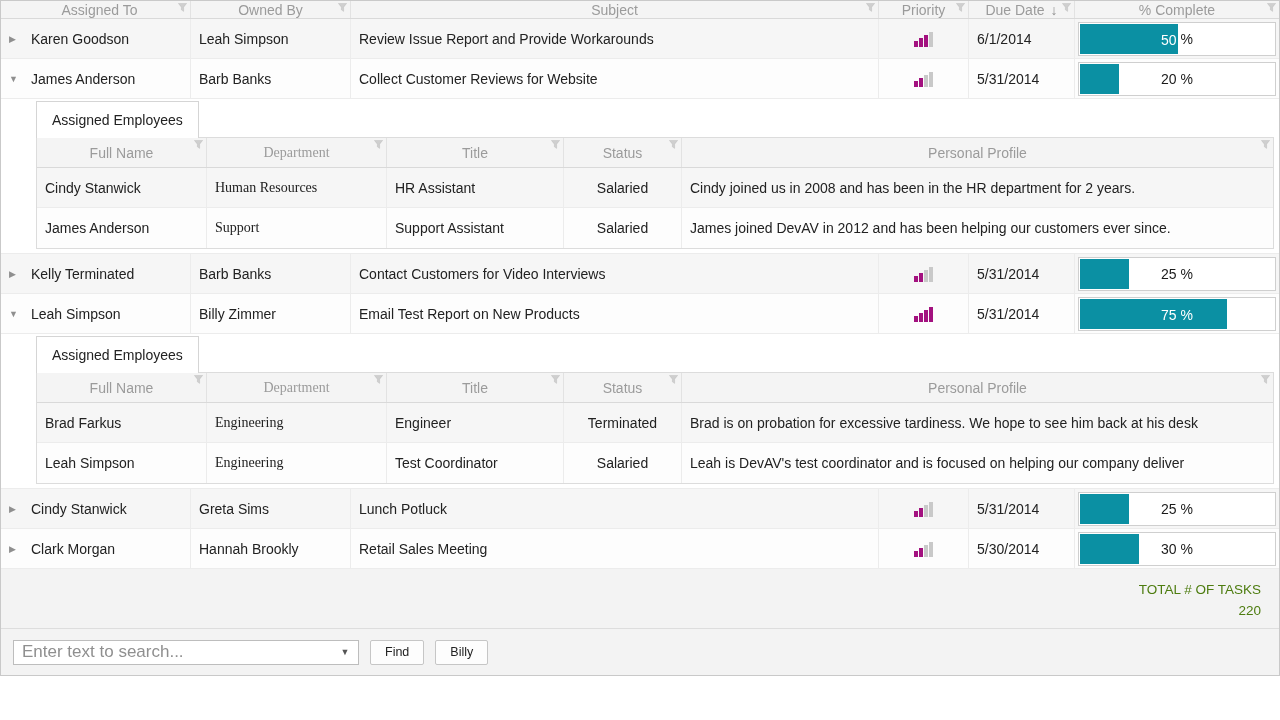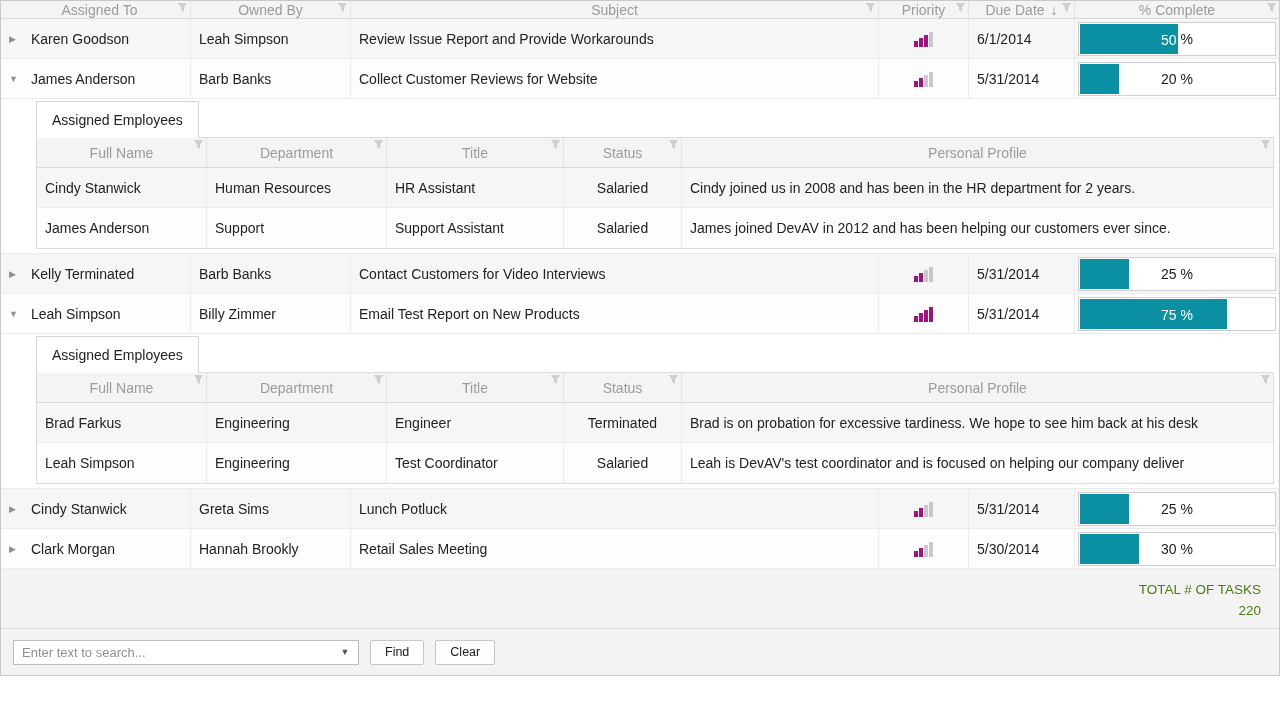--- a/index.html
+++ b/index.html
@@ -37,30 +37,30 @@
   .pfill .ptxt{left:-1px;top:0;}
   
   .detail{background:#fff;padding:0 5px 4px 35px;border-bottom:1px solid #ececec;}
   .tab{display:inline-block;height:36px;line-height:36px;padding:0 15px;margin-top:2px;margin-bottom:-1px;
     border:1px solid #d5d5d5;border-bottom:none;background:#fff;position:relative;z-index:2;color:#222;}
   .subgrid{border:1px solid #dcdcdc;position:relative;z-index:1;box-sizing:border-box;}
   .shrow{display:flex;height:30px;background:#f4f4f4;border-bottom:1px solid #d9d9d9;box-sizing:border-box;}
   .srow{display:flex;height:40px;border-bottom:1px solid #ececec;box-sizing:border-box;background:#fdfdfd;}
   .srow.alt{background:#f6f6f6;}
   .srow:last-child{border-bottom:none;}
-  .s0{width:170px;}.s1{width:180px;}.s2{width:177px;}.s3{width:118px;justify-content:center;}
+  .s0{width:170px;}.s1{width:180px;font-family:Liberation Serif, serif;}.s2{width:177px;}.s3{width:118px;justify-content:center;}
   .s4{flex:1;border-right:none;}
   
   .summary{height:59px;background:#f3f3f3;box-sizing:border-box;text-align:right;
     padding:10px 18px 0 0;font-size:13.5px;color:#4d7c0f;line-height:21px;}
   .searchbar{height:47px;background:#f3f3f3;border-top:1px solid #ddd;display:flex;align-items:center;
     padding:0 12px;gap:11px;box-sizing:border-box;}
   .searchbox{position:relative;width:346px;height:25px;background:#fff;border:1px solid #bdbdbd;
     display:flex;align-items:center;box-sizing:border-box;}
-  .searchbox input{border:none;outline:none;flex:1;padding:0 8px;font-size:13px;color:#444;
+  .searchbox input{border:none;outline:none;flex:1;padding:0 8px;font-size:17px;color:#444;
     font-family:"Liberation Sans",sans-serif;background:transparent;}
   .searchbox input::placeholder{color:#8f8f8f;}
   .dd{width:26px;text-align:center;color:#555;font-size:9px;cursor:default;}
   .btn{height:25px;padding:0 14px;background:#fdfdfd;border:1px solid #c6c6c6;border-radius:2px;
     font-size:12.5px;color:#222;font-family:"Liberation Sans",sans-serif;}
 </style>
 </head>
 <body>
 
 <div class="component">
@@ -430,15 +430,15 @@
   <div class="summary">
     <div>TOTAL # OF TASKS</div>
     <div>220</div>
   </div>
   <div class="searchbar">
     <div class="searchbox">
       <input type="text" placeholder="Enter text to search..." style="">
       <span class="dd">▼</span>
     </div>
     <button class="btn">Find</button>
-    <button class="btn">Clear</button>
+    <button class="btn">Billy</button>
   </div>
 </div>
 
 </body></html>

